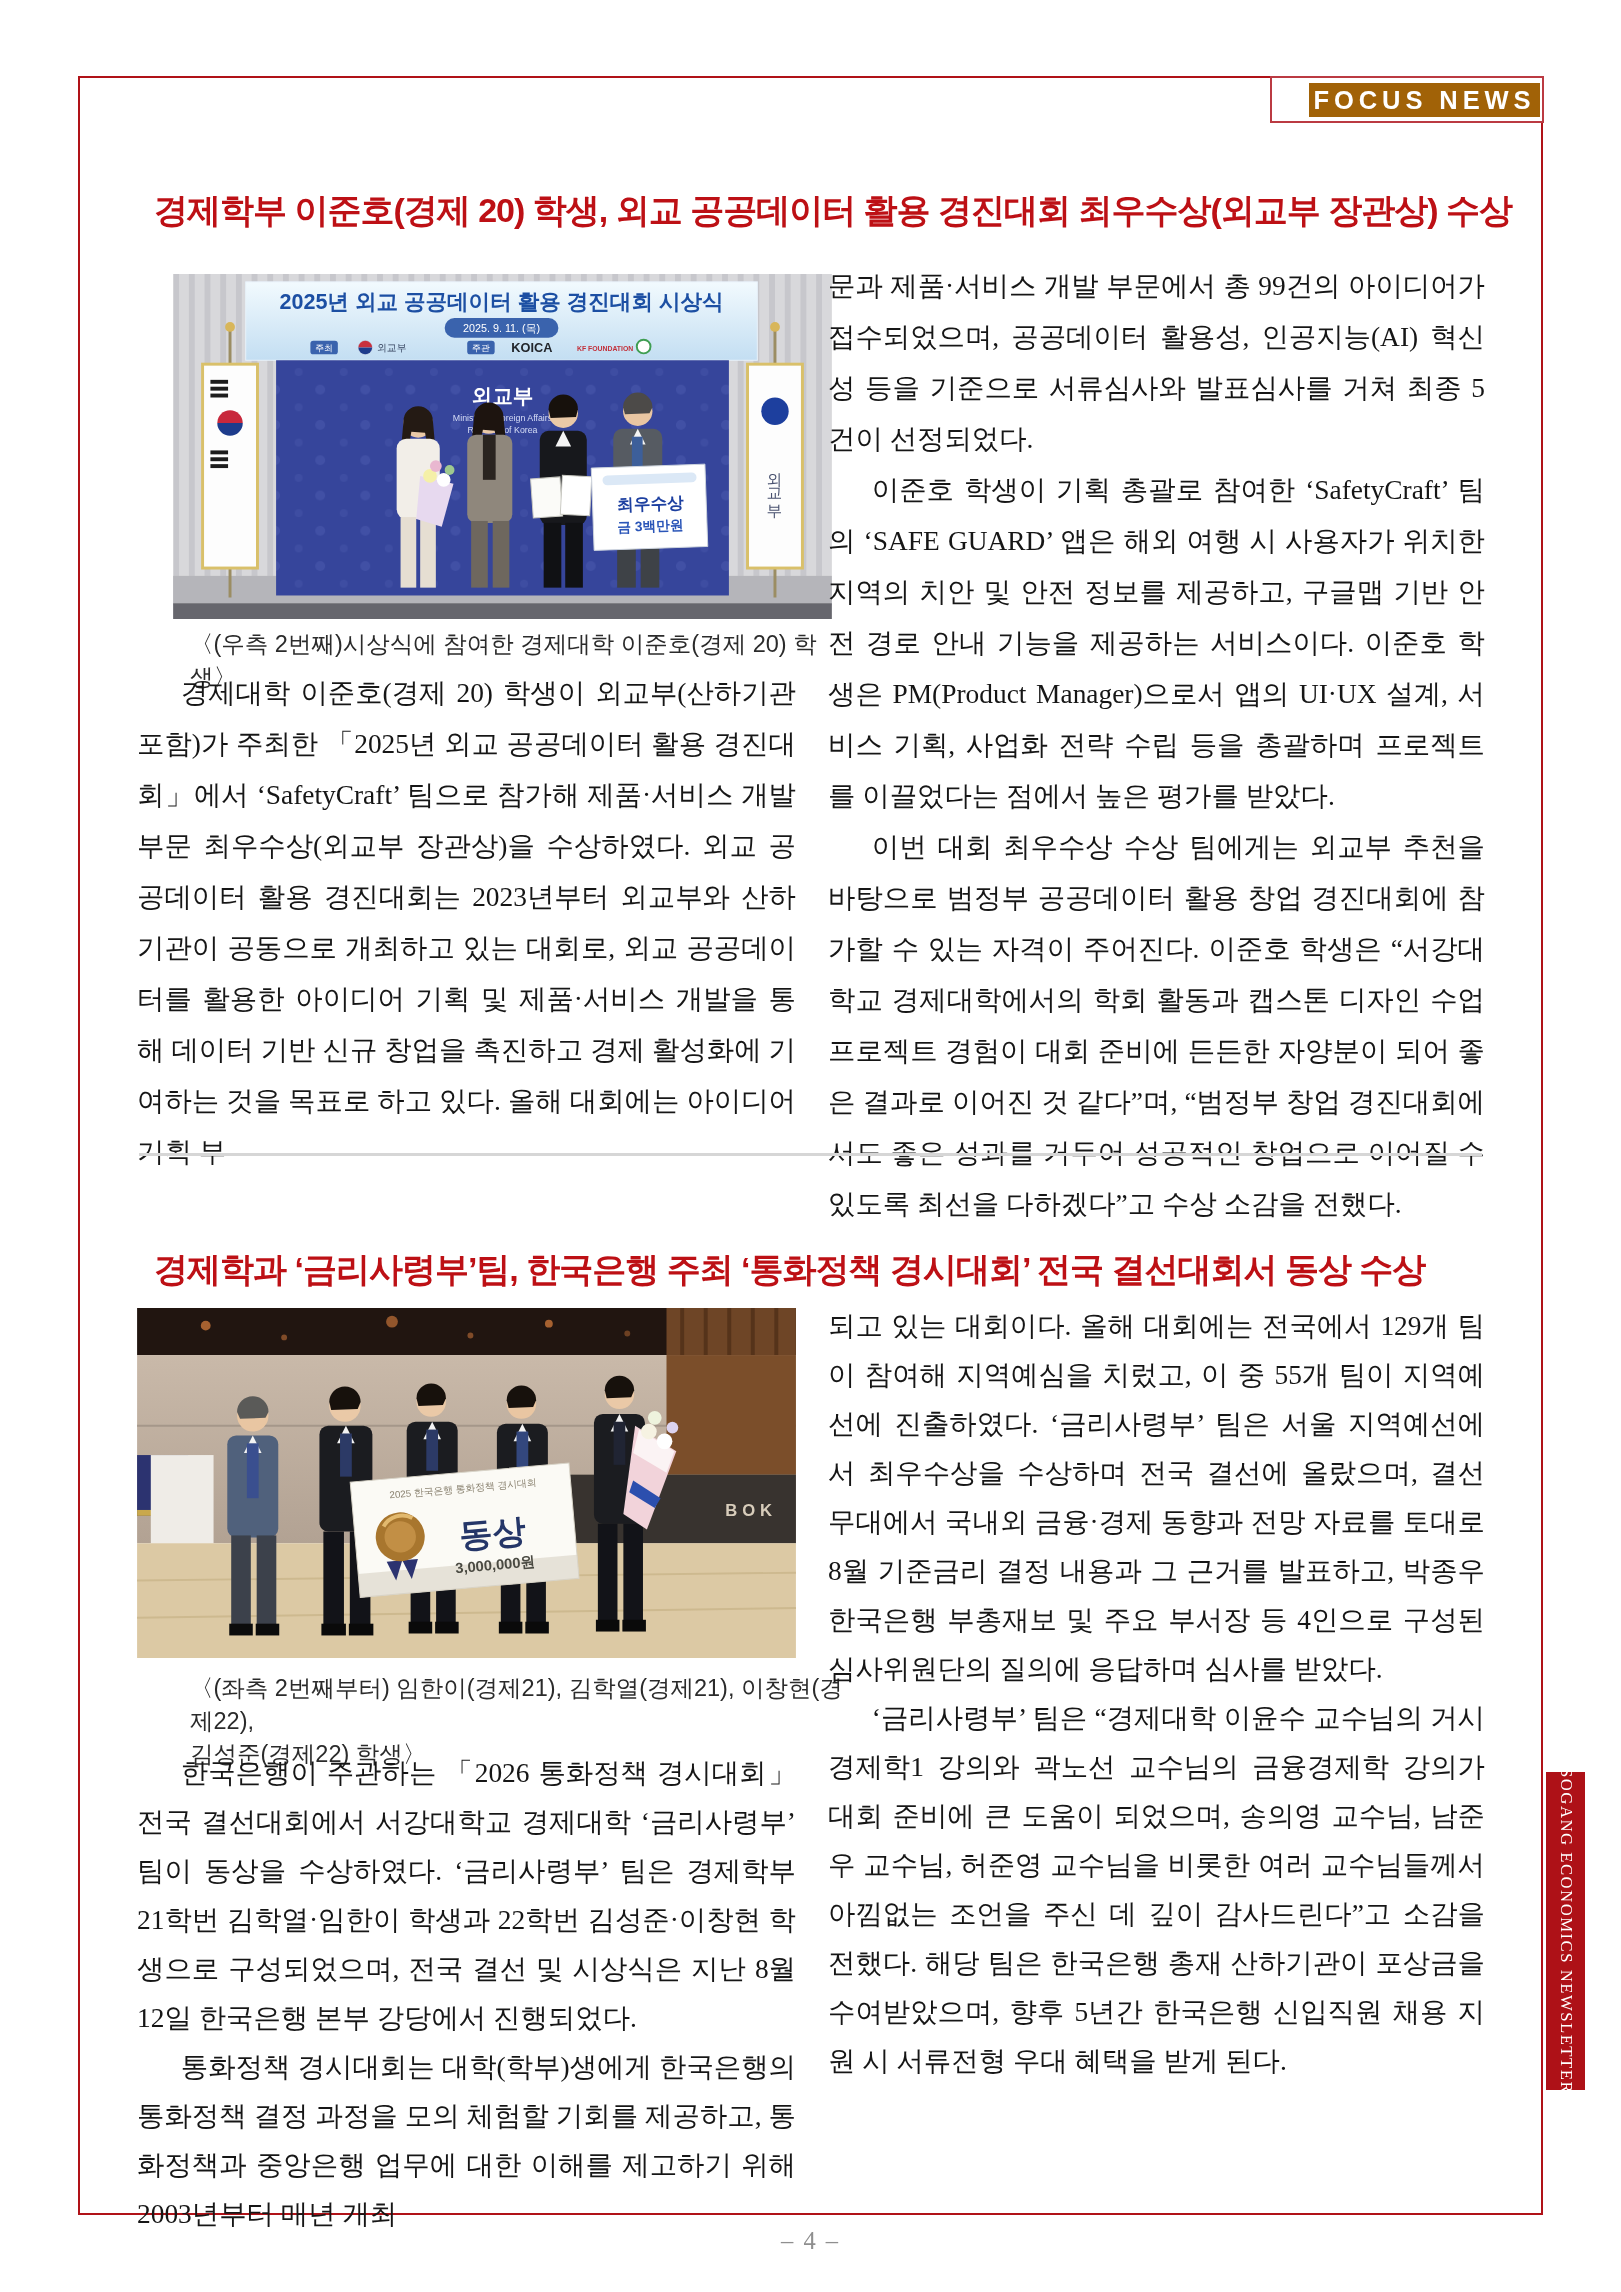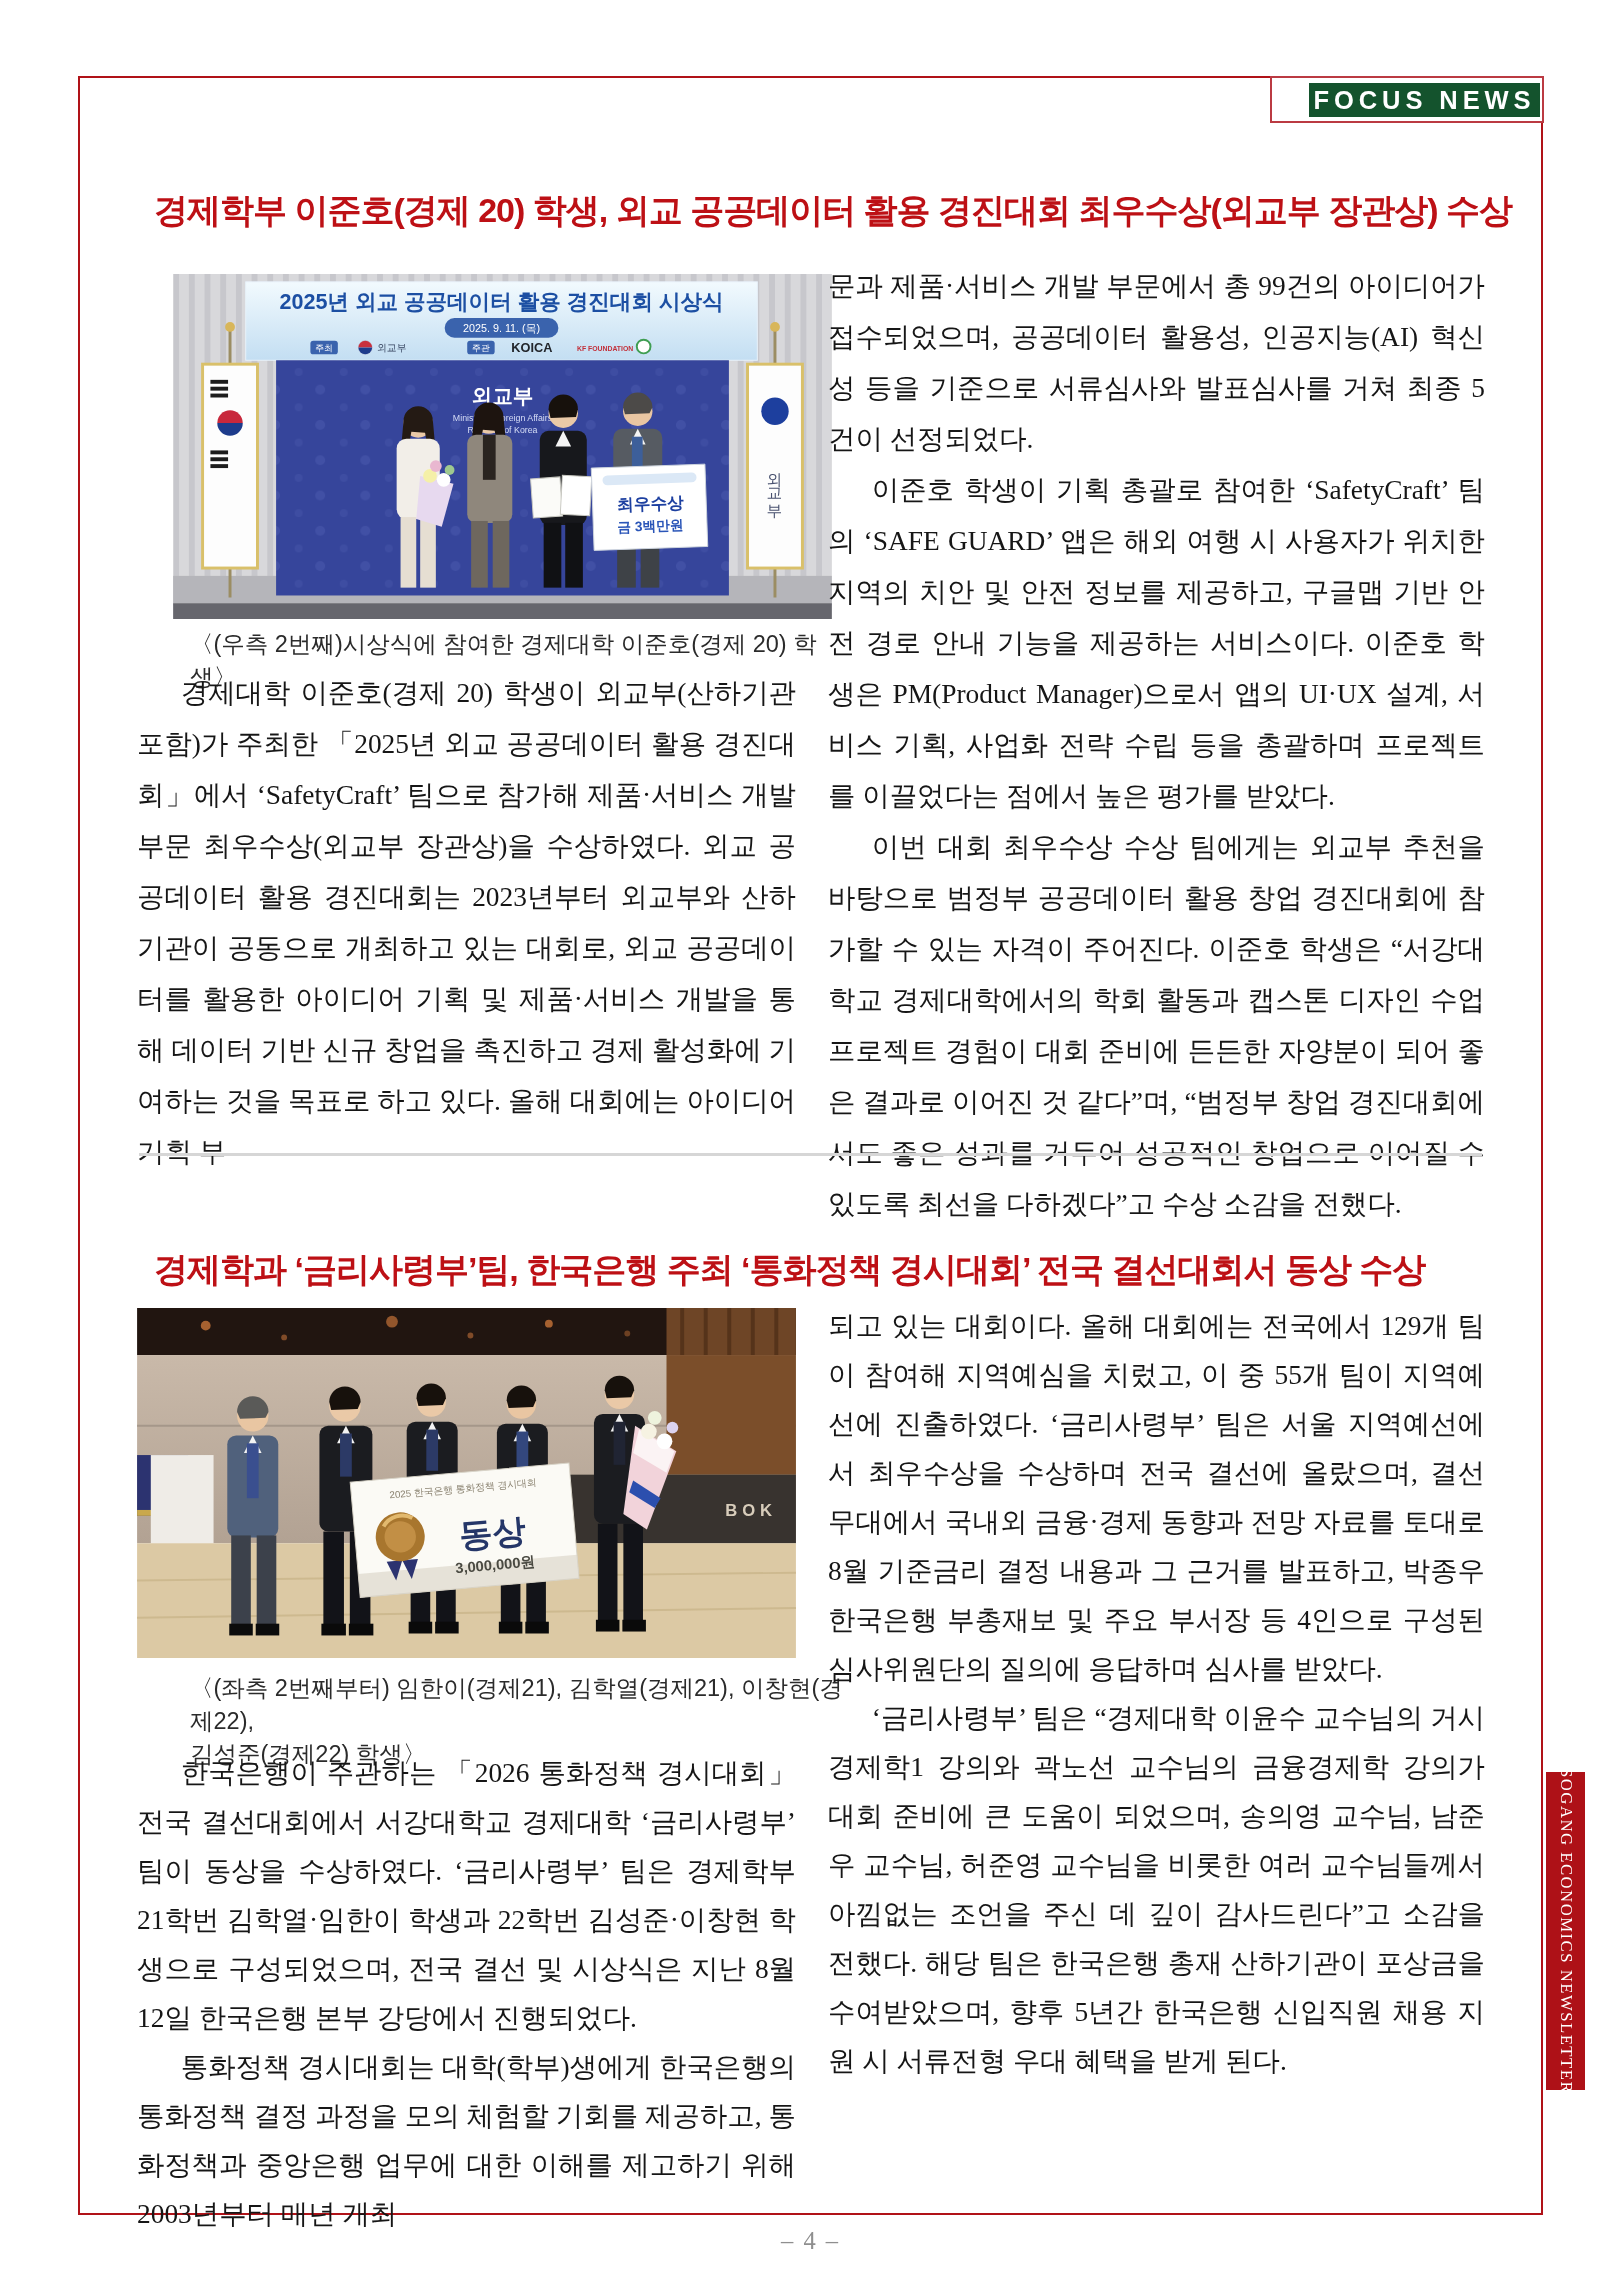--- a/index.html
+++ b/index.html
@@ -12,21 +12,21 @@
     position:absolute; left:78px; top:76px; width:1465px; height:2139px;
     border:2px solid #b01218;
   }
   
   .badge-outline {
     position:absolute; left:1270px; top:76px; width:274px; height:47px;
     background:#ffffff; border:2px solid #bb3a42;
   }
   .badge-red {
     position:absolute; left:37px; top:4.9px; right:2px; bottom:3.9px;
-    background:#14532d; display:flex; align-items:center; justify-content:center;
+    background:#a16207; display:flex; align-items:center; justify-content:center;
   }
   .badge-red span {
     color:#ffffff; font-family:"Liberation Sans", sans-serif; font-weight:bold;
     font-size:25.5px; letter-spacing:4.9px; white-space:nowrap;
   }
   .headline {
     position:absolute; left:154px; width:1358px; white-space:nowrap;
     font-family:"Liberation Sans", sans-serif; font-weight:800;
     color:#bd1015; font-size:34px; letter-spacing:-1px;
   }

